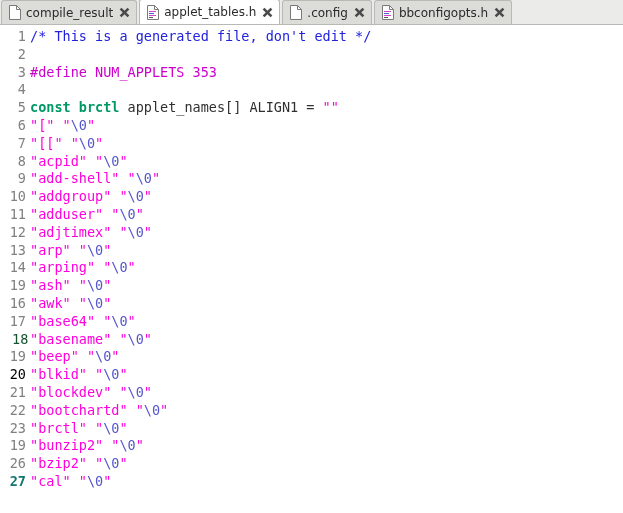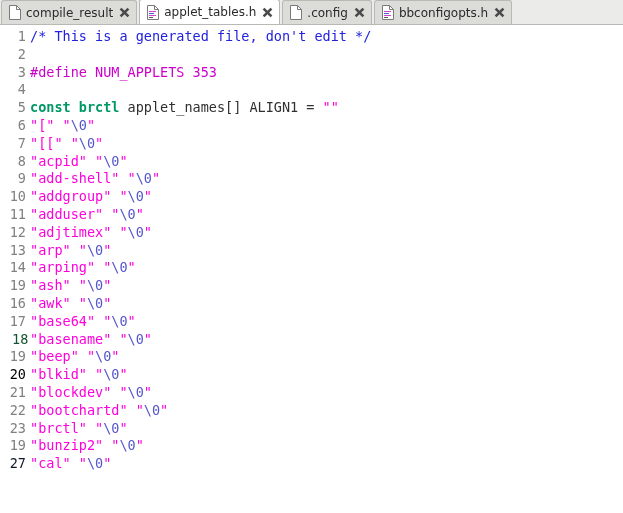--- a/index.html
+++ b/index.html
@@ -221,14 +221,15 @@
     <div class="code-line"><span class="gutter" style="color: rgb(128, 128, 128);">19</span><span class="code"><span class="tok" style="color: rgb(255, 0, 221);">"ash" "</span><span class="tok" style="color: rgb(85, 85, 204);">\0</span><span class="tok" style="color: rgb(255, 0, 221);">"</span></span></div>
     <div class="code-line"><span class="gutter" style="color: rgb(128, 128, 128);">16</span><span class="code"><span class="tok" style="color: rgb(255, 0, 221);">"awk" "</span><span class="tok" style="color: rgb(85, 85, 204);">\0</span><span class="tok" style="color: rgb(255, 0, 221);">"</span></span></div>
     <div class="code-line"><span class="gutter" style="color: rgb(128, 128, 128);">17</span><span class="code"><span class="tok" style="color: rgb(255, 0, 221);">"base64" "</span><span class="tok" style="color: rgb(85, 85, 204);">\0</span><span class="tok" style="color: rgb(255, 0, 221);">"</span></span></div>
     <div class="code-line"><span class="gutter" style="color: #14532d; padding-left: 12px;">18</span><span class="code"><span class="tok" style="color: rgb(255, 0, 221);">"basename" "</span><span class="tok" style="color: rgb(85, 85, 204);">\0</span><span class="tok" style="color: rgb(255, 0, 221);">"</span></span></div>
     <div class="code-line"><span class="gutter" style="color: rgb(128, 128, 128);">19</span><span class="code"><span class="tok" style="color: rgb(255, 0, 221);">"beep" "</span><span class="tok" style="color: rgb(85, 85, 204);">\0</span><span class="tok" style="color: rgb(255, 0, 221);">"</span></span></div>
     <div class="code-line"><span class="gutter" style="color: #000000;">20</span><span class="code"><span class="tok" style="color: rgb(255, 0, 221);">"blkid" "</span><span class="tok" style="color: rgb(85, 85, 204);">\0</span><span class="tok" style="color: rgb(255, 0, 221);">"</span></span></div>
     <div class="code-line"><span class="gutter" style="color: rgb(128, 128, 128);">21</span><span class="code"><span class="tok" style="color: rgb(255, 0, 221);">"blockdev" "</span><span class="tok" style="color: rgb(85, 85, 204);">\0</span><span class="tok" style="color: rgb(255, 0, 221);">"</span></span></div>
     <div class="code-line"><span class="gutter" style="color: rgb(128, 128, 128);">22</span><span class="code"><span class="tok" style="color: rgb(255, 0, 221);">"bootchartd" "</span><span class="tok" style="color: rgb(85, 85, 204);">\0</span><span class="tok" style="color: rgb(255, 0, 221);">"</span></span></div>
     <div class="code-line"><span class="gutter" style="color: rgb(128, 128, 128);">23</span><span class="code"><span class="tok" style="color: rgb(255, 0, 221);">"brctl" "</span><span class="tok" style="color: rgb(85, 85, 204);">\0</span><span class="tok" style="color: rgb(255, 0, 221);">"</span></span></div>
     <div class="code-line"><span class="gutter" style="color: rgb(128, 128, 128);">19</span><span class="code"><span class="tok" style="color: rgb(255, 0, 221);">"bunzip2" "</span><span class="tok" style="color: rgb(85, 85, 204);">\0</span><span class="tok" style="color: rgb(255, 0, 221);">"</span></span></div>
-    <div class="code-line"><span class="gutter" style="color: #0f172a;">27</span><span class="code"><span class="tok" style="color: rgb(255, 0, 221);">"cal" "</span><span class="tok" style="color: rgb(85, 85, 204);">\0</span><span class="tok" style="color: rgb(255, 0, 221);">"</span></span></div>
+    <div class="code-line"><span class="gutter" style="color: rgb(128, 128, 128);">26</span><span class="code"><span class="tok" style="color: rgb(255, 0, 221);">"bzip2" "</span><span class="tok" style="color: rgb(85, 85, 204);">\0</span><span class="tok" style="color: rgb(255, 0, 221);">"</span></span></div>
+    <div class="code-line"><span class="gutter" style="color: #0f766e; font-weight: bold;">27</span><span class="code"><span class="tok" style="color: rgb(255, 0, 221);">"cal" "</span><span class="tok" style="color: rgb(85, 85, 204);">\0</span><span class="tok" style="color: rgb(255, 0, 221);">"</span></span></div>
   </div>
 
 </body></html>

